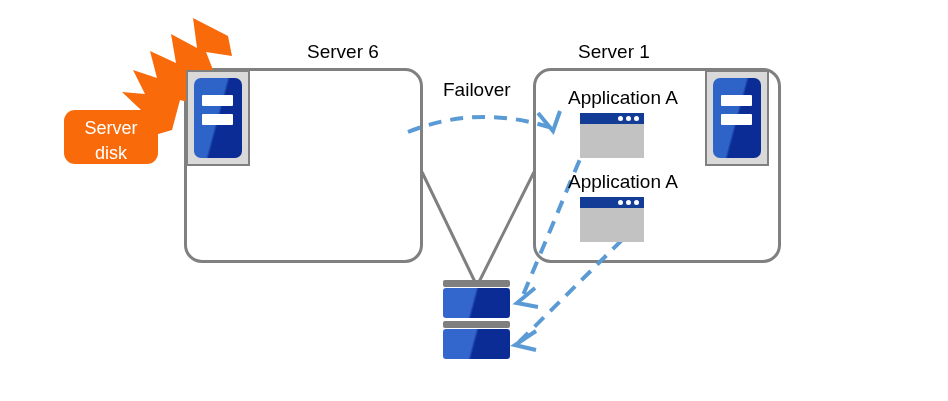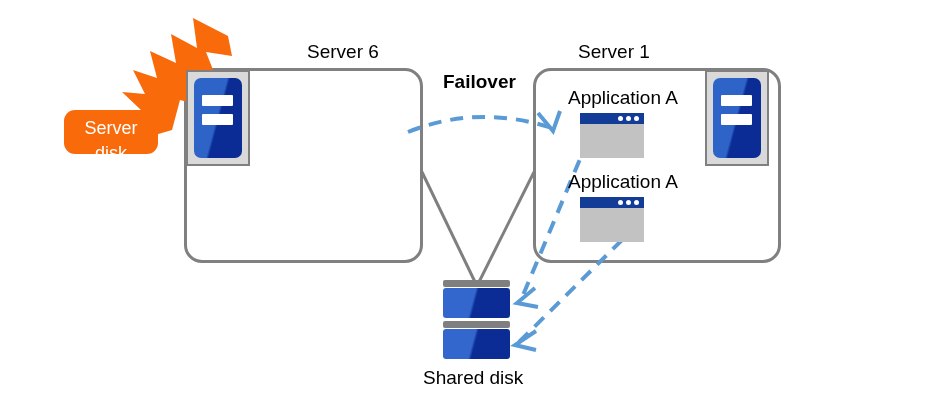--- a/index.html
+++ b/index.html
@@ -27,30 +27,30 @@
   .lbl {
     position: absolute;
     color: #000000;
     font-size: 19px;
     line-height: 1.1;
     white-space: nowrap;
     font-family: "Liberation Sans", sans-serif;
   }
   #title-server1 { left: 307px; top: 42px; }
   #title-server2 { left: 578px; top: 42px; }
-  #label-failover { left: 443px; top: 72px; font-weight: bold; }
+  #label-failover { left: 443px; top: 80px; }
   #label-app-1 { left: 568px; top: 88px; }
   #label-app-2 { left: 568px; top: 172px; }
   #label-shared-disk { left: 423px; top: 368px; }
   #badge-server-down {
     position: absolute;
     left: 64px;
     top: 110px;
     width: 94px;
-    height: 44px;
+    height: 54px;
     background: #F96A0A;
     border-radius: 11px;
     color: #ffffff;
     font-size: 18px;
     line-height: 25px;
     text-align: center;
     padding-top: 6px;
     box-sizing: border-box;
     font-family: "Liberation Sans", sans-serif;
   }
@@ -204,15 +204,14 @@
     <div class="disk-gap"></div>
     <div class="disk-cap"></div>
     <div class="disk-body"></div>
   </div>
 
   <div class="lbl" id="title-server1">Server 6</div>
   <div class="lbl" id="title-server2">Server 1</div>
   <div class="lbl" id="label-failover">Failover</div>
   <div class="lbl" id="label-app-1">Application A</div>
   <div class="lbl" id="label-app-2">Application A</div>
-  <div class="lbl" id="label-shared-disk">Shared disk</div>
 
 </div>
 
 </body></html>

